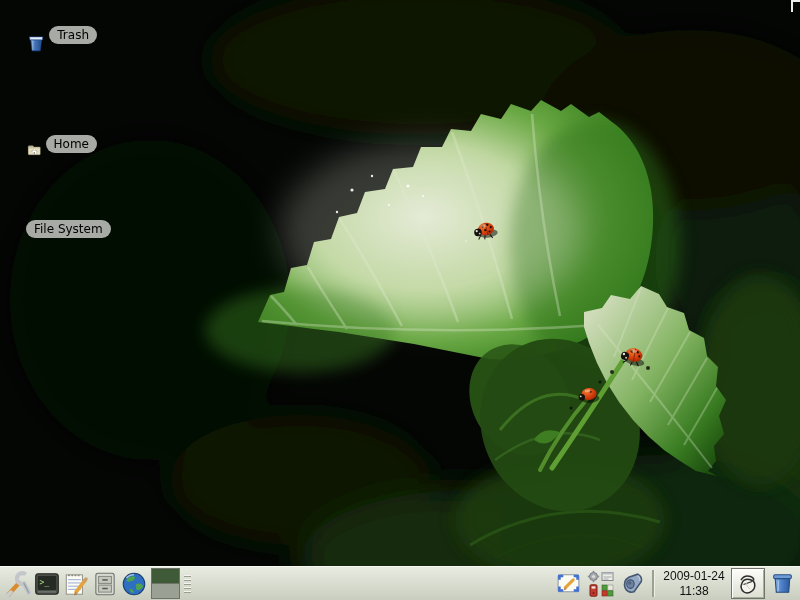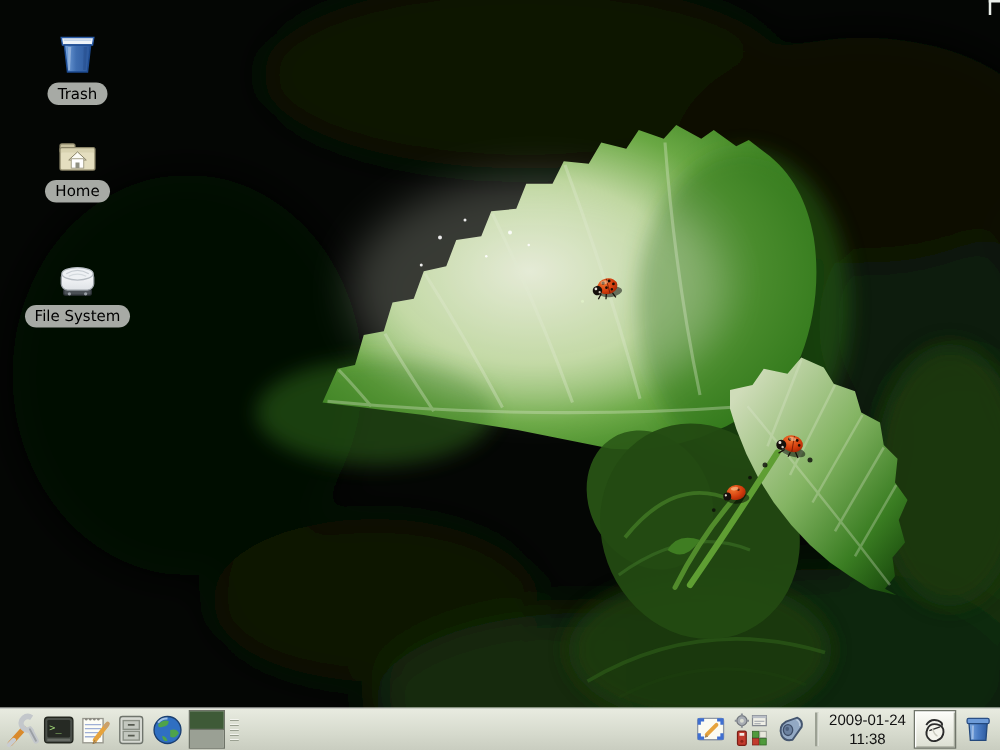--- a/index.html
+++ b/index.html
@@ -5,21 +5,21 @@
   html,body{margin:0;padding:0}
   body{
     width:800px;height:600px;overflow:hidden;position:relative;
     background:#040604;font-family:"DejaVu Sans","Liberation Sans",sans-serif;
     -webkit-font-smoothing:antialiased;
   }
   .desktop{position:absolute;inset:0}
   #wall{position:absolute;top:0;left:0;display:block}
 
   
-  .desk-icon{position:absolute;display:flex;flex-direction:column;align-items:center;gap:4px;cursor:default;z-index:3}
+  .desk-icon{position:absolute;display:flex;align-items:flex-start;gap:4px;cursor:default;z-index:3}
   .desk-label{background:#a7aaa5;border-radius:9px;padding:1px 8px;font-size:12px;color:#000;white-space:nowrap;line-height:16px}
 
   
   .panel{
     position:absolute;left:0;right:0;bottom:0;height:34px;box-sizing:border-box;
     background:linear-gradient(#e8ebe0,#d6dacd 60%,#c9cdc0);
     border-top:1px solid #f8f9f4;
     display:flex;align-items:center;padding:0 3px;z-index:5;
   }
   .pl,.pr{display:flex;align-items:center;height:100%}
@@ -226,33 +226,33 @@
       </defs>
       <path d="M5,4 L31,4 L30,10 L6,10 Z" fill="#eef3f8" stroke="#2b5ca8" stroke-width="1.2"></path>
       <path d="M7,6 L29,6" stroke="#b9cce6" stroke-width="1"></path>
       <path d="M7.5,10 L28.5,10 L26,31.5 L10,31.5 Z" fill="url(#tg)" stroke="#1d4a8f" stroke-width="1.2"></path>
       <path d="M10.5,11.5 L13,11.5 L12,30 L10.6,30 Z" fill="#ffffff" opacity="0.3"></path>
       <path d="M23,11.5 L25.5,11.5 L24.5,30 L22.5,30 Z" fill="#17386e" opacity="0.25"></path>
     </svg>
     <span class="desk-label">Trash</span>
   </div>
 
-  <div class="desk-icon" style="left:27px;top:110px;width:70px">
+  <div class="desk-icon" style="left:27px;top:135px;width:70px">
     <svg width="34" height="30" viewBox="0 0 34 30">
       <rect x="3" y="5" width="12" height="7" rx="1.5" fill="#c9c2a0" stroke="#8a8468"></rect>
       <rect x="3" y="8" width="28" height="18" rx="1.5" fill="#d8d2b0" stroke="#8a8468"></rect>
       <rect x="3.8" y="12" width="26.4" height="13.2" rx="1" fill="#e4debf"></rect>
       <polygon points="10,18 17,11.5 24,18" fill="#fbfbf4" stroke="#8a8468" stroke-width="0.8"></polygon>
       <rect x="12" y="17" width="10" height="7.5" fill="#ffffff" stroke="#9a957c" stroke-width="0.7"></rect>
       <rect x="15.4" y="20" width="3.2" height="4.5" fill="#8f8f80"></rect>
     </svg>
     <span class="desk-label">Home</span>
   </div>
 
-  <div class="desk-icon" style="left:22px;top:208px;width:80px">
+  <div class="desk-icon" style="left:22px;top:220px;width:80px">
     <svg width="36" height="32" viewBox="0 0 36 32">
       <defs>
         <linearGradient id="hd" x1="0" y1="0" x2="0" y2="1">
           <stop offset="0%" stop-color="#fbfcfd"></stop>
             <stop offset="100%" stop-color="#dfe3e7"></stop>
         </linearGradient>
       </defs>
       <rect x="7" y="23" width="22" height="5" rx="1.5" fill="#4a5055" stroke="#2e3338"></rect>
       <circle cx="11.5" cy="27" r="1.3" fill="#9aa0a6"></circle>
         <circle cx="24.5" cy="27" r="1.3" fill="#9aa0a6"></circle>

